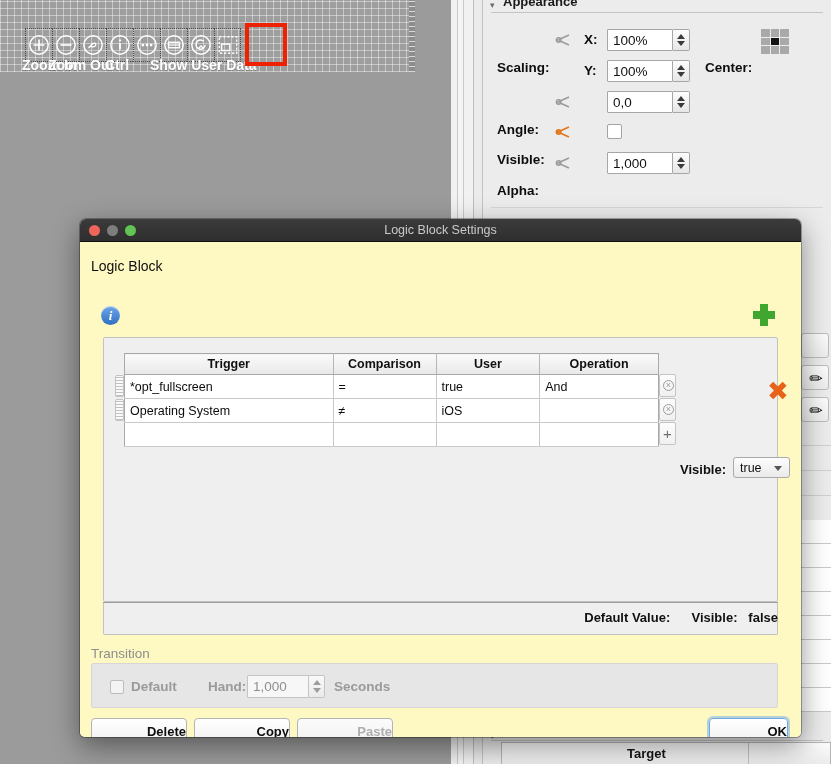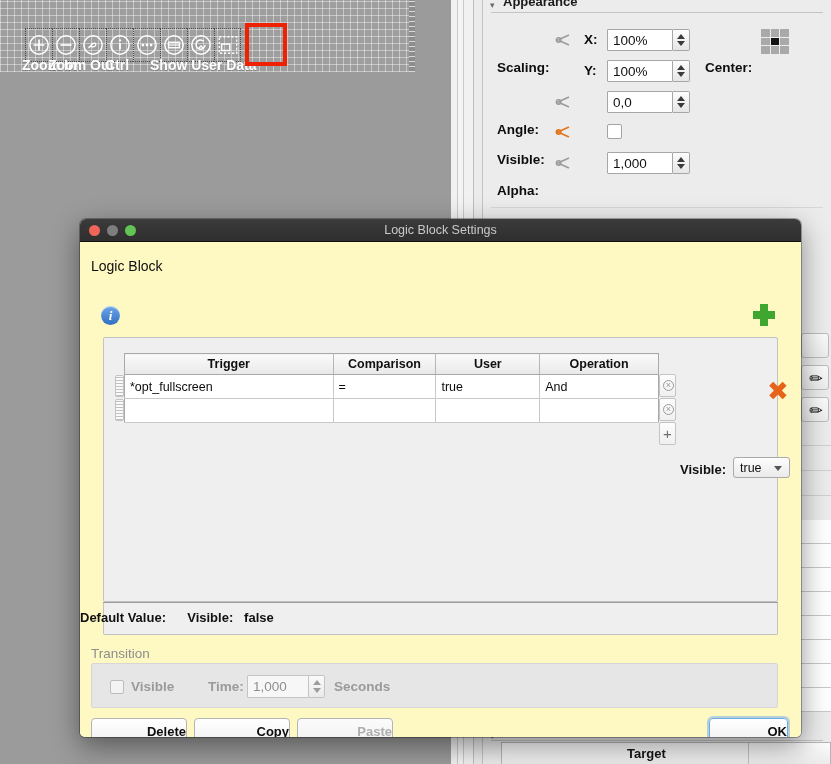--- a/index.html
+++ b/index.html
@@ -244,21 +244,21 @@
     font-size:12.5px; color:#111; line-height:20px; padding-left:6px;
   }
   #visible-select .caret{
     position:absolute; right:7px; top:8px; width:0;height:0;
     border-left:4px solid transparent;border-right:4px solid transparent;border-top:5px solid #555;
   }
   #panel-divider{
     position:absolute; left:23px; top:360px; width:675px; height:1px; background:#9c9c9c;
   }
   #default-value{
-    position:absolute; left:0; top:368px; width:698px; 
+    position:absolute; left:0; top:368px; width:698px; text-align:right;
     font-size:13px; color:#111; font-weight:bold;
   }
   #default-value .spacer{ display:inline-block; width:14px; }
   #dv-panel-bg{
     position:absolute; left:23px; top:361px; width:675px; height:32px;
     background:#efefef; border:1px solid #c2c2c2; border-top:none; border-radius:0 0 2px 2px;
   }
 
   #transition-label{
     position:absolute; left:11px; top:404px; font-size:13.5px; color:#8d8d8d;
@@ -558,20 +558,26 @@
           </tr>
         </thead>
         <tbody>
           <tr>
             <td>*opt_fullscreen</td>
             <td>=</td>
             <td>true</td>
             <td>And</td>
           </tr>
           <tr>
+            <td>Operating System</td>
+            <td>≠</td>
+            <td>iOS</td>
+            <td></td>
+          </tr>
+          <tr>
             <td></td>
             <td></td>
             <td></td>
             <td></td>
           </tr>
         </tbody>
       </table>
 
       <div class="row-handle" style="top:37px;"></div>
       <div class="row-handle" style="top:61px;"></div>
@@ -599,22 +605,22 @@
       <span>Default Value:</span>
       <span class="spacer"></span>
       <span>Visible:</span>
       <span>&nbsp;</span>
       <span>false</span>
     </div>
 
     <div id="transition-label">Transition</div>
     <div id="transition-box">
       <div id="trans-chk"></div>
-      <span id="trans-enabled-label">Visible</span>
-      <span id="trans-time-label">Time:</span>
+      <span id="trans-enabled-label">Default</span>
+      <span id="trans-time-label">Hand:</span>
       <div id="trans-time-field">1,000</div>
       <div id="trans-time-spin">
           <i class="up"></i>
           <i class="dn"></i>
         </div>
       <span id="trans-seconds">Seconds</span>
     </div>
 
     <div class="dlg-btn" id="btn-delete">Delete</div>
     <div class="dlg-btn" id="btn-copy">Copy</div>

